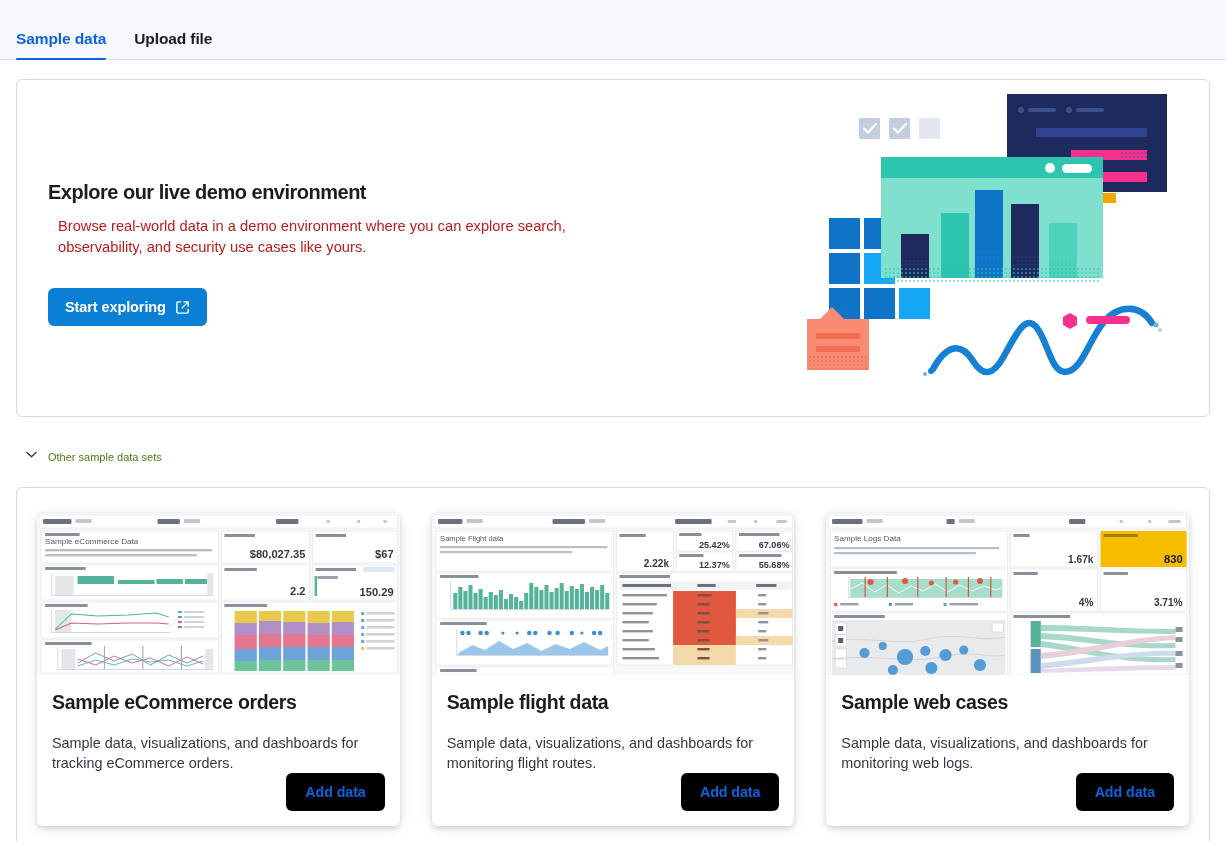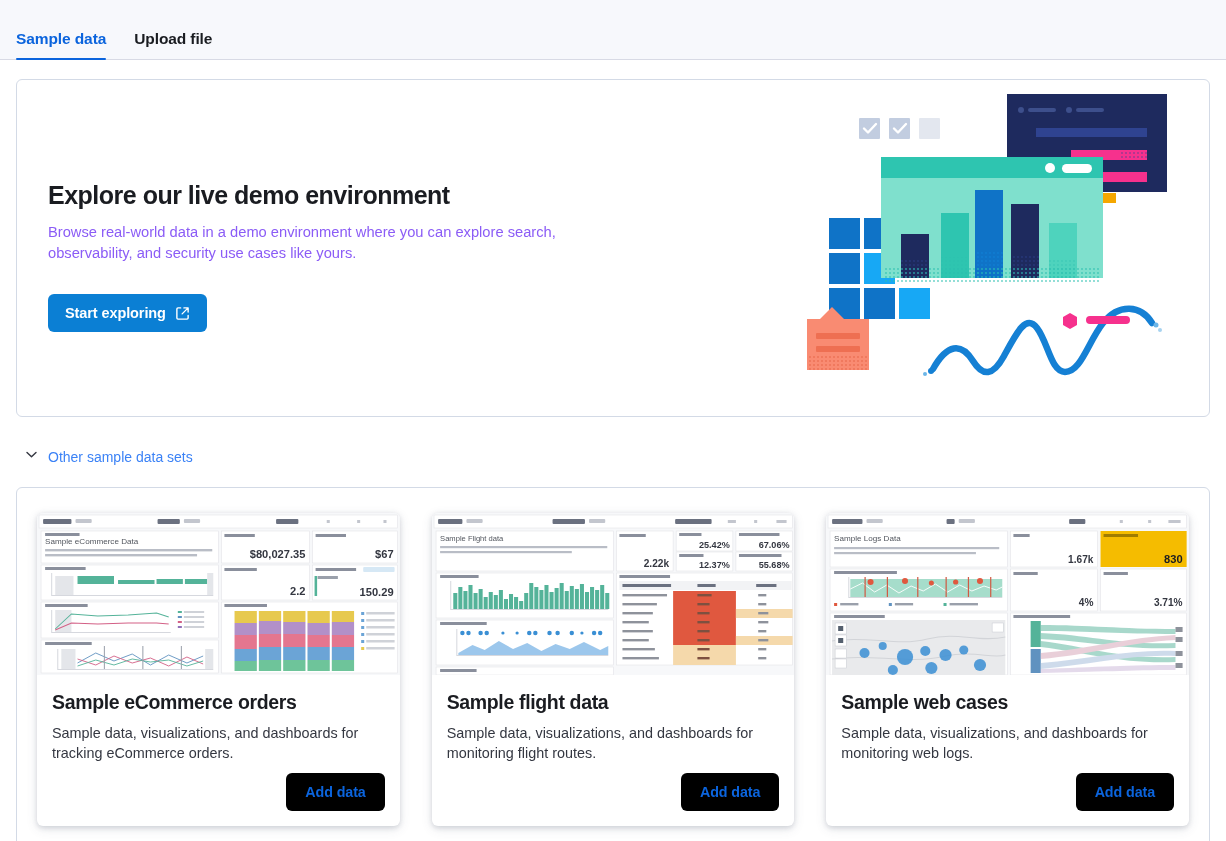--- a/index.html
+++ b/index.html
@@ -60,32 +60,32 @@
     position: relative;
     overflow: hidden;
   }
   .hero-text {
     position: absolute;
     left: 31px;
     top: 100px;
     width: 560px;
   }
   .hero-title {
-    font-size: 25px;
+    font-size: 20px;
     font-weight: 700;
     letter-spacing: -0.5px;
     color: #1a1c21;
     margin: 0 0 12px 0;
     line-height: 1.2;
   }
   .hero-desc {
     font-size: 14.7px;
     line-height: 21px;
-    color: #8b5cf6;
-    margin: 0 0 30px 0;
+    color: #b91c1c;
+    margin: 0 0 30px 10px;
     max-width: 525px;
   }
   .btn-primary {
     display: inline-flex;
     align-items: flex-end;
     gap: 9px;
     background: #0b7fd4;
     color: #ffffff;
     border: none;
     border-radius: 6px;
@@ -105,21 +105,21 @@
   .accordion {
     display: flex;
     align-items: center;
     gap: 9px;
     margin-top: 26px;
     margin-bottom: 0;
     cursor: pointer;
     padding: 4px 0 4px 8px;
     width: fit-content;
   }
-  .accordion-label { font-size: 14px; color: #3b82f6; }
+  .accordion-label { font-size: 11px; color: #4d7c0f; }
   .chev { display: block; }
 
   
   .cards-panel {
     margin-top: 17px;
     border: 1px solid #d3dae6;
     border-radius: 6px;
     background: #ffffff;
     padding: 25px 20px 20px 20px;
     display: flex;
@@ -143,21 +143,21 @@
     background: #f5f5f5;
     overflow: hidden;
     position: relative;
     flex: 0 0 auto;
   }
   .card-body { padding: 16px 15px 0 15px; flex: 1 1 auto; }
   .card-title {
     font-size: 19.5px;
     font-weight: 700;
     letter-spacing: -0.35px;
-    margin: 0 0 8px 0;
+    margin: 0 0 18px 0;
     color: #1a1c21;
     line-height: 1.22;
   }
   .card-desc {
     font-size: 14.4px;
     line-height: 20px;
     color: #343741;
     margin: 0;
   }
   .card-footer {

